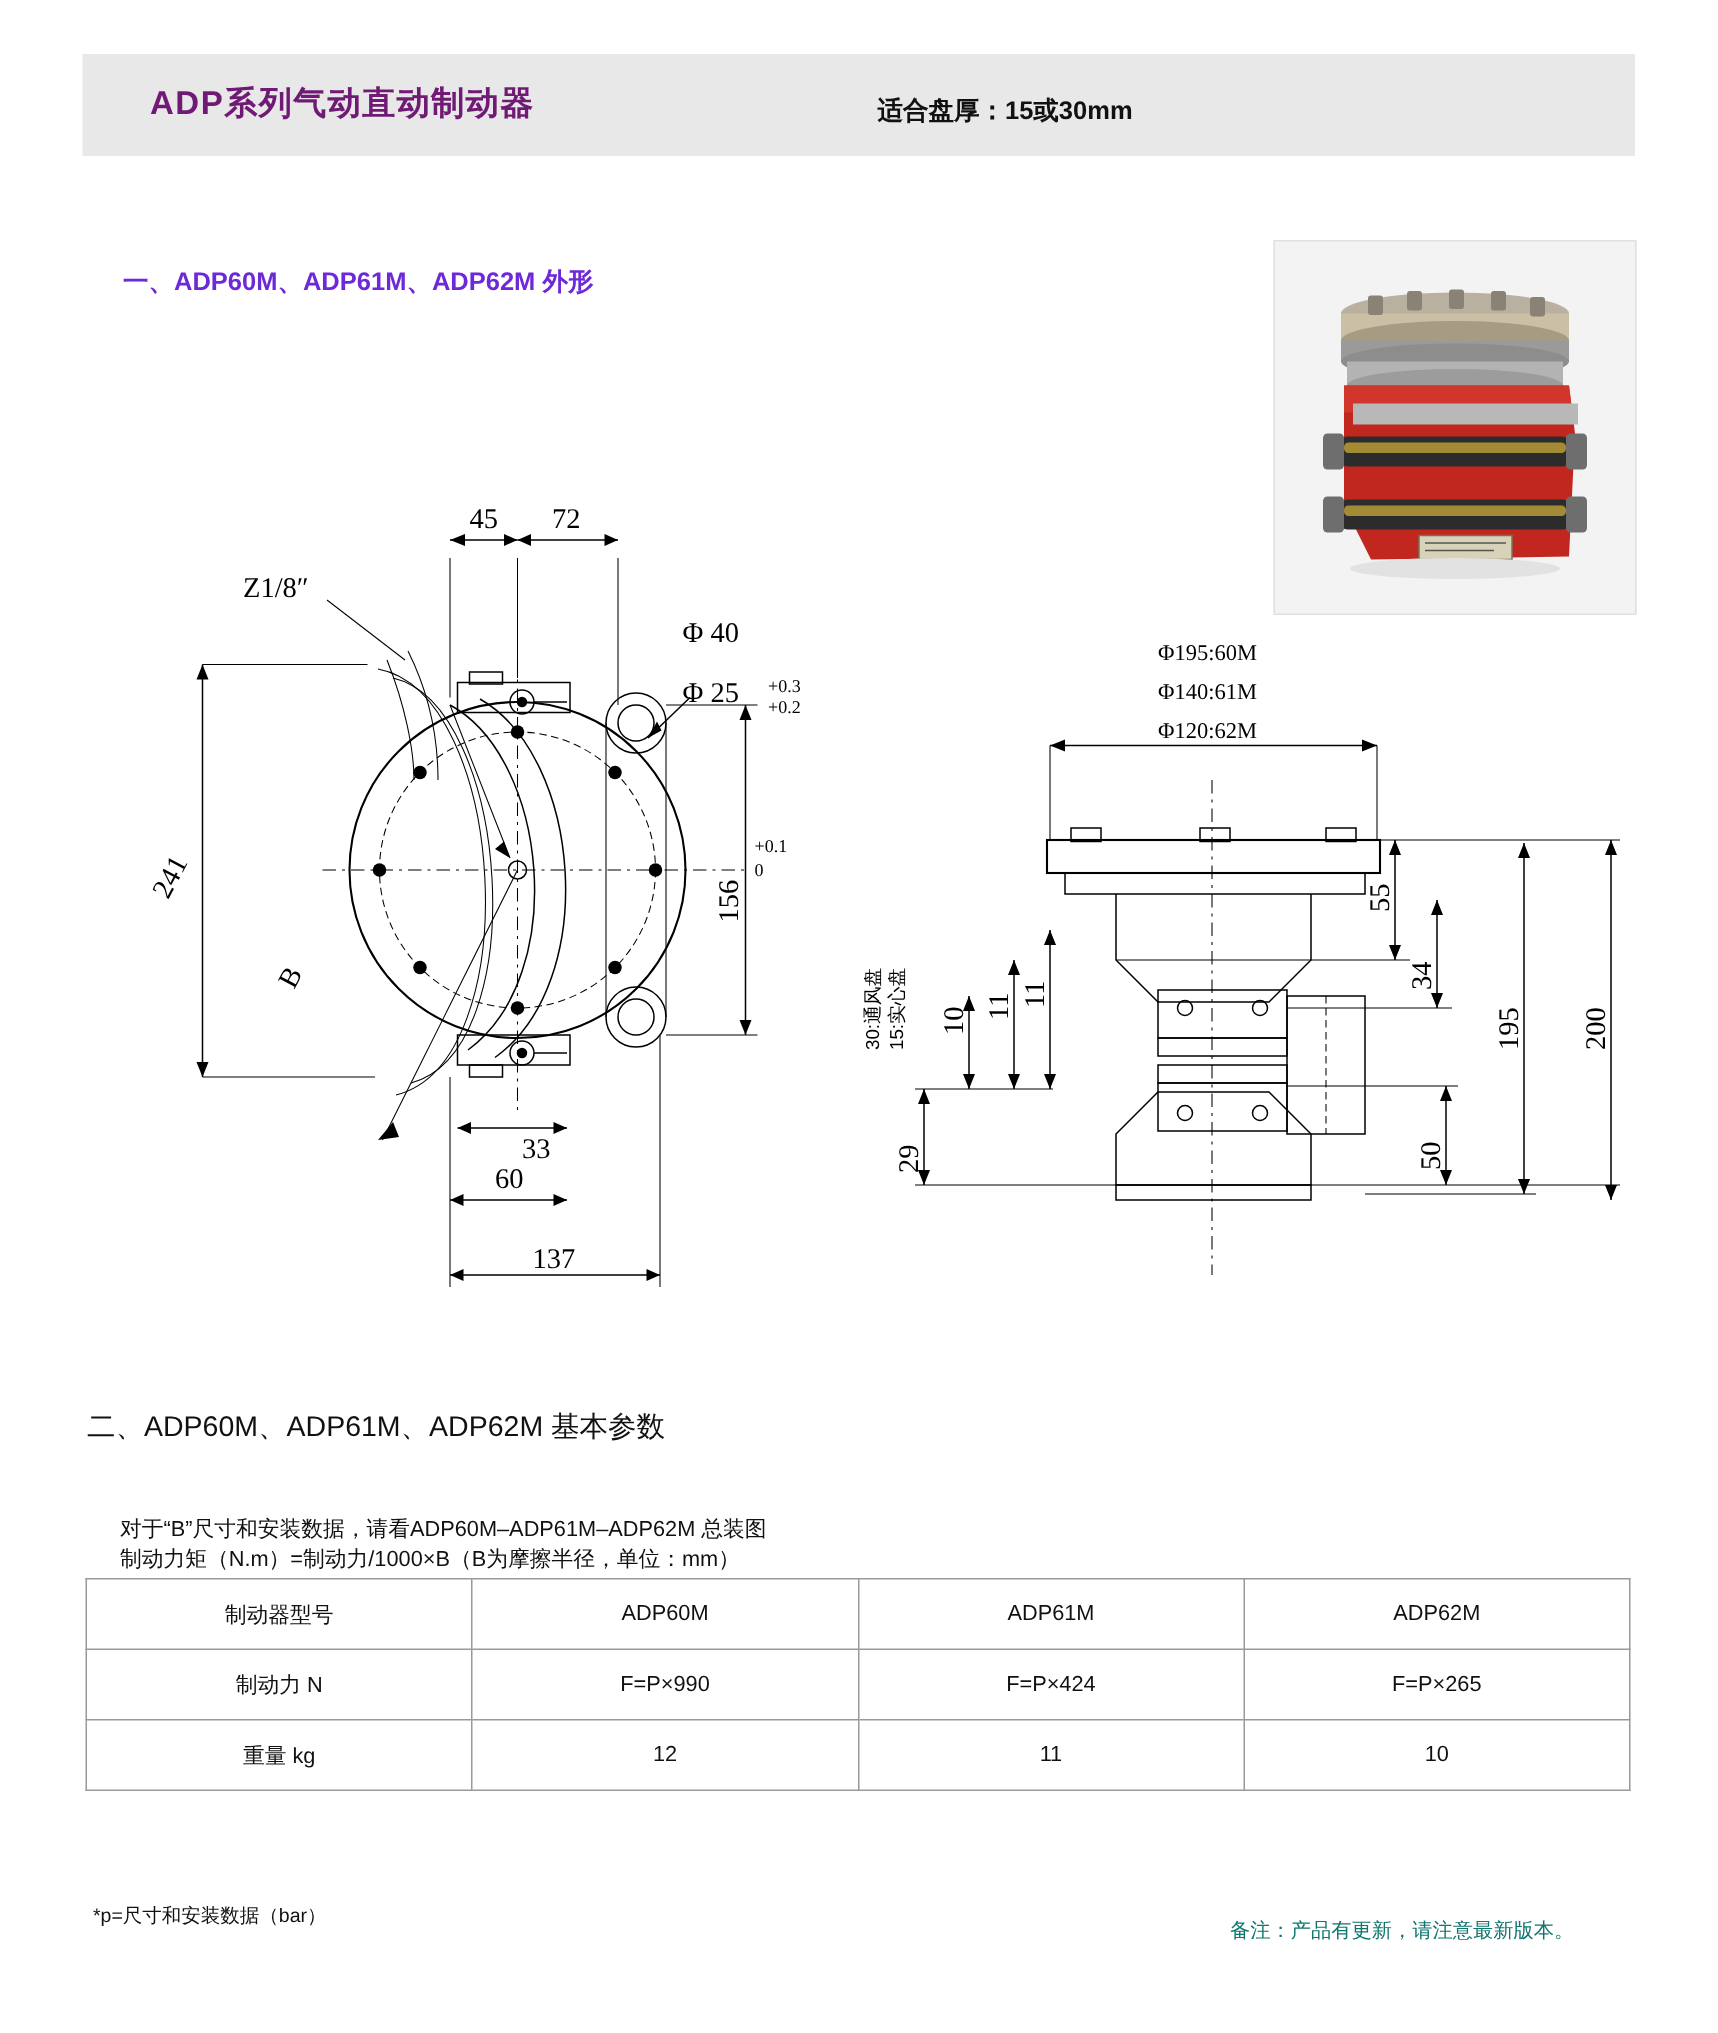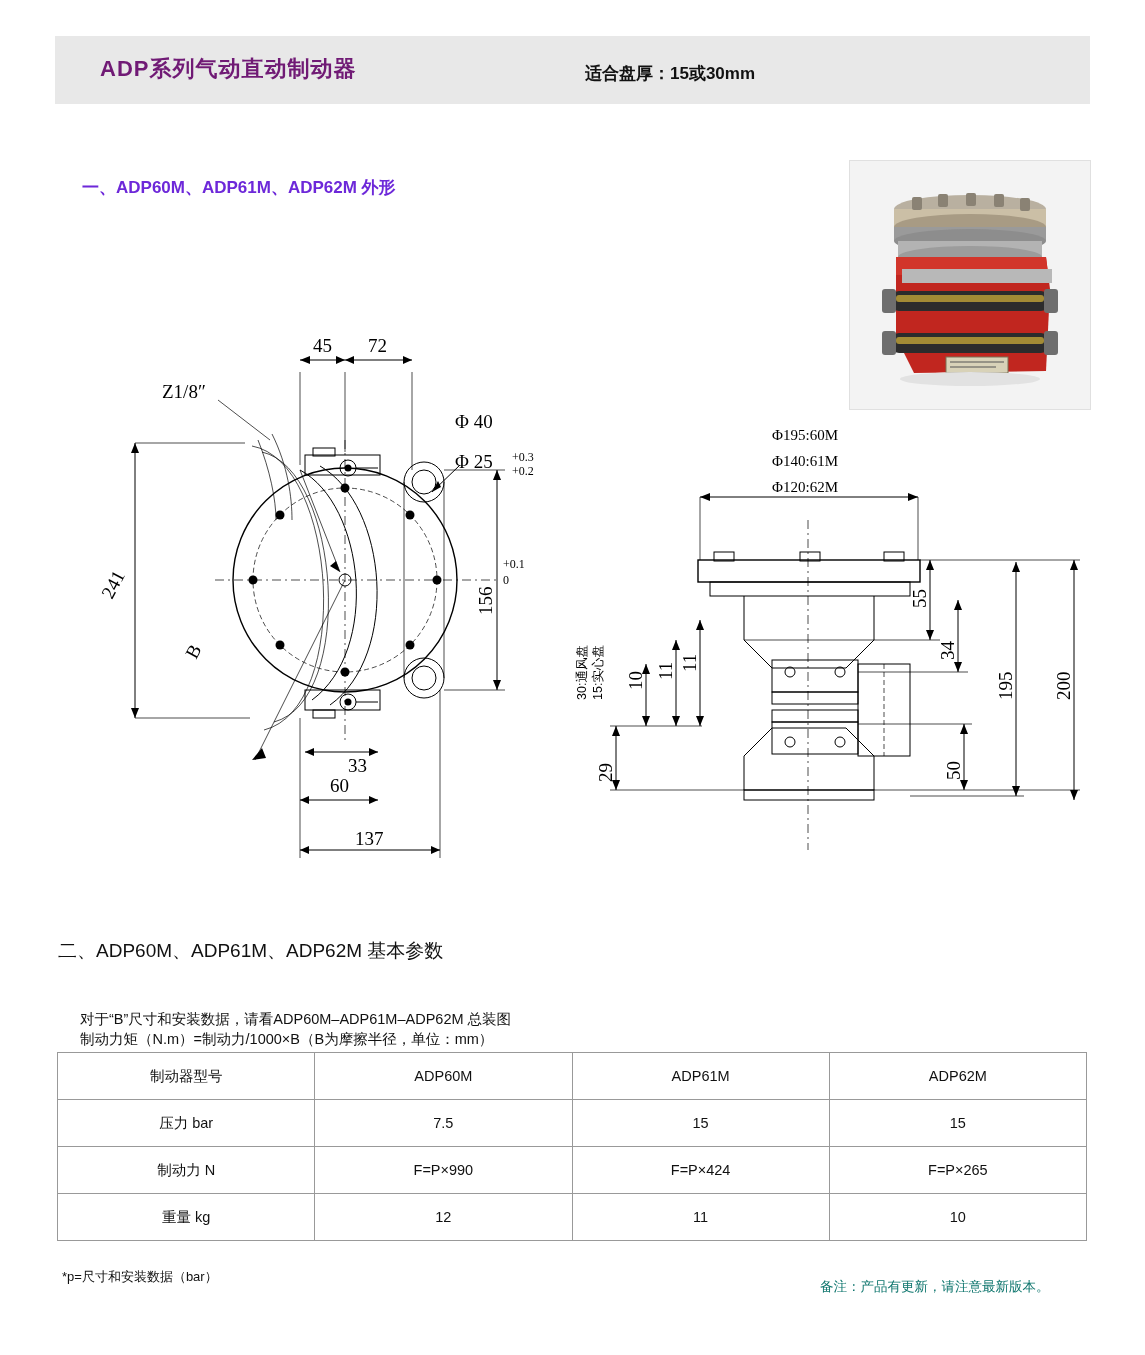--- a/index.html
+++ b/index.html
@@ -355,26 +355,20 @@
   <div class="formula1">制动力矩（N.m）=制动力/1000×B（B为摩擦半径，单位：mm）</div>
   <div class="formula2">对于“B”尺寸和安装数据，请看ADP60M–ADP61M–ADP62M 总装图</div>
 
   <table class="tbl">
     <tbody>
       <tr>
         <td class="lab">制动器型号</td>
         <td class="col">ADP60M</td>
         <td class="col">ADP61M</td>
         <td class="col">ADP62M</td>
-      </tr>
-      <tr>
-        <td class="lab">压力      bar</td>
-        <td class="col">7.5</td>
-        <td class="col">15</td>
-        <td class="col">15</td>
       </tr>
       <tr>
         <td class="lab">制动力    N</td>
         <td class="col">F=P×990</td>
         <td class="col">F=P×424</td>
         <td class="col">F=P×265</td>
       </tr>
       <tr>
         <td class="lab">重量    kg</td>
         <td class="col">12</td>

